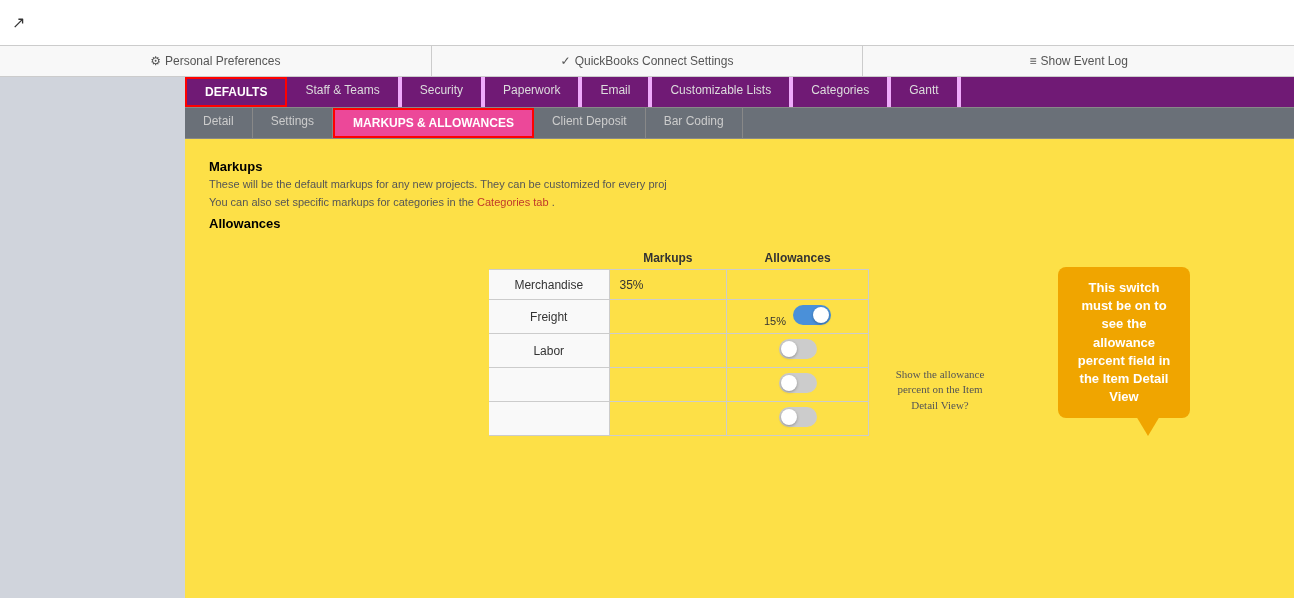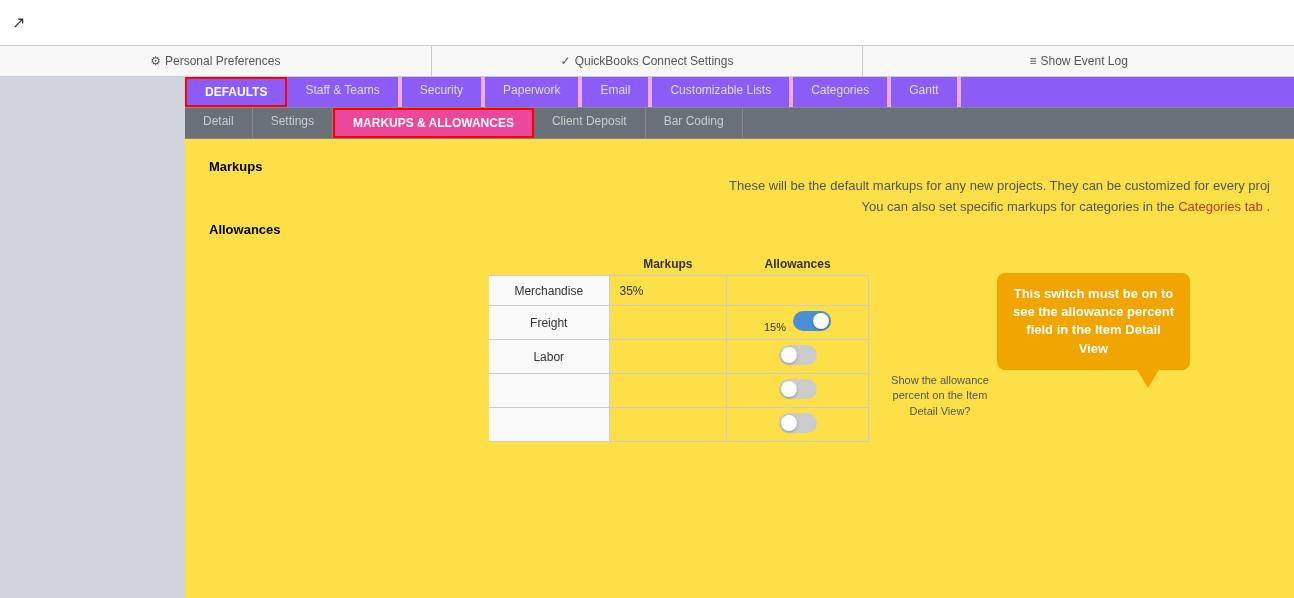--- a/index.html
+++ b/index.html
@@ -64,21 +64,21 @@
 
     
     .right-panel {
       flex: 1;
       background: #e8eaed;
     }
 
     
     .section-tabs {
       display: flex;
-      background: #8b5cf6;
+      background: #701a75;
       border-bottom: 1px solid #888;
     }
     .section-tab {
       padding: 6px 18px;
       color: #ddd;
       cursor: pointer;
       font-size: 12px;
       border-right: 4px solid #f0abfc;
       white-space: nowrap;
     }
@@ -118,24 +118,23 @@
       position: relative;
     }
 
     .section-title {
       font-weight: bold;
       font-size: 13px;
       color: #000;
       margin-bottom: 4px;
     }
     .section-desc {
-      font-size: 13px;
+      font-size: 11px;
       color: #555;
       margin-bottom: 6px;
-      text-align: right;
     }
     .categories-link {
       color: #c0392b;
     }
 
     .markups-table {
       border-collapse: collapse;
       min-width: 380px;
     }
     .markups-table th {
@@ -205,21 +204,21 @@
     
     .callout {
       position: absolute;
       background: #f0a500;
       color: #fff;
       font-size: 13px;
       font-weight: bold;
       text-align: center;
       padding: 12px 14px;
       border-radius: 8px;
-      width: 193px;
+      width: 132px;
       line-height: 1.4;
       top: 50px;
       right: 160px;
     }
     .callout::after {
       content: '';
       position: absolute;
       bottom: -18px;
       right: 30px;
       width: 0;
@@ -382,21 +381,21 @@
                 <td class="toggle-cell">
                   <div class="toggle off">
                     <div class="toggle-knob"></div>
                   </div>
                 </td>
               </tr>
             </tbody>
           </table>
         </div>
 
-        <div class="allowance-note" style="margin-left: 16px; margin-top: 120px;">
+        <div class="allowance-note" style="margin-left: 16px; margin-top: 120px; font-family: Liberation Serif, serif;">
           <span>Show the allowance percent on the Item Detail View?</span>
         </div>
 
         <div class="callout" style="position:absolute; top:20px; right:80px;">
           <span>This switch must be on to see the allowance percent field in the Item Detail View</span>
         </div>
 
       </div>
 
     </div>

